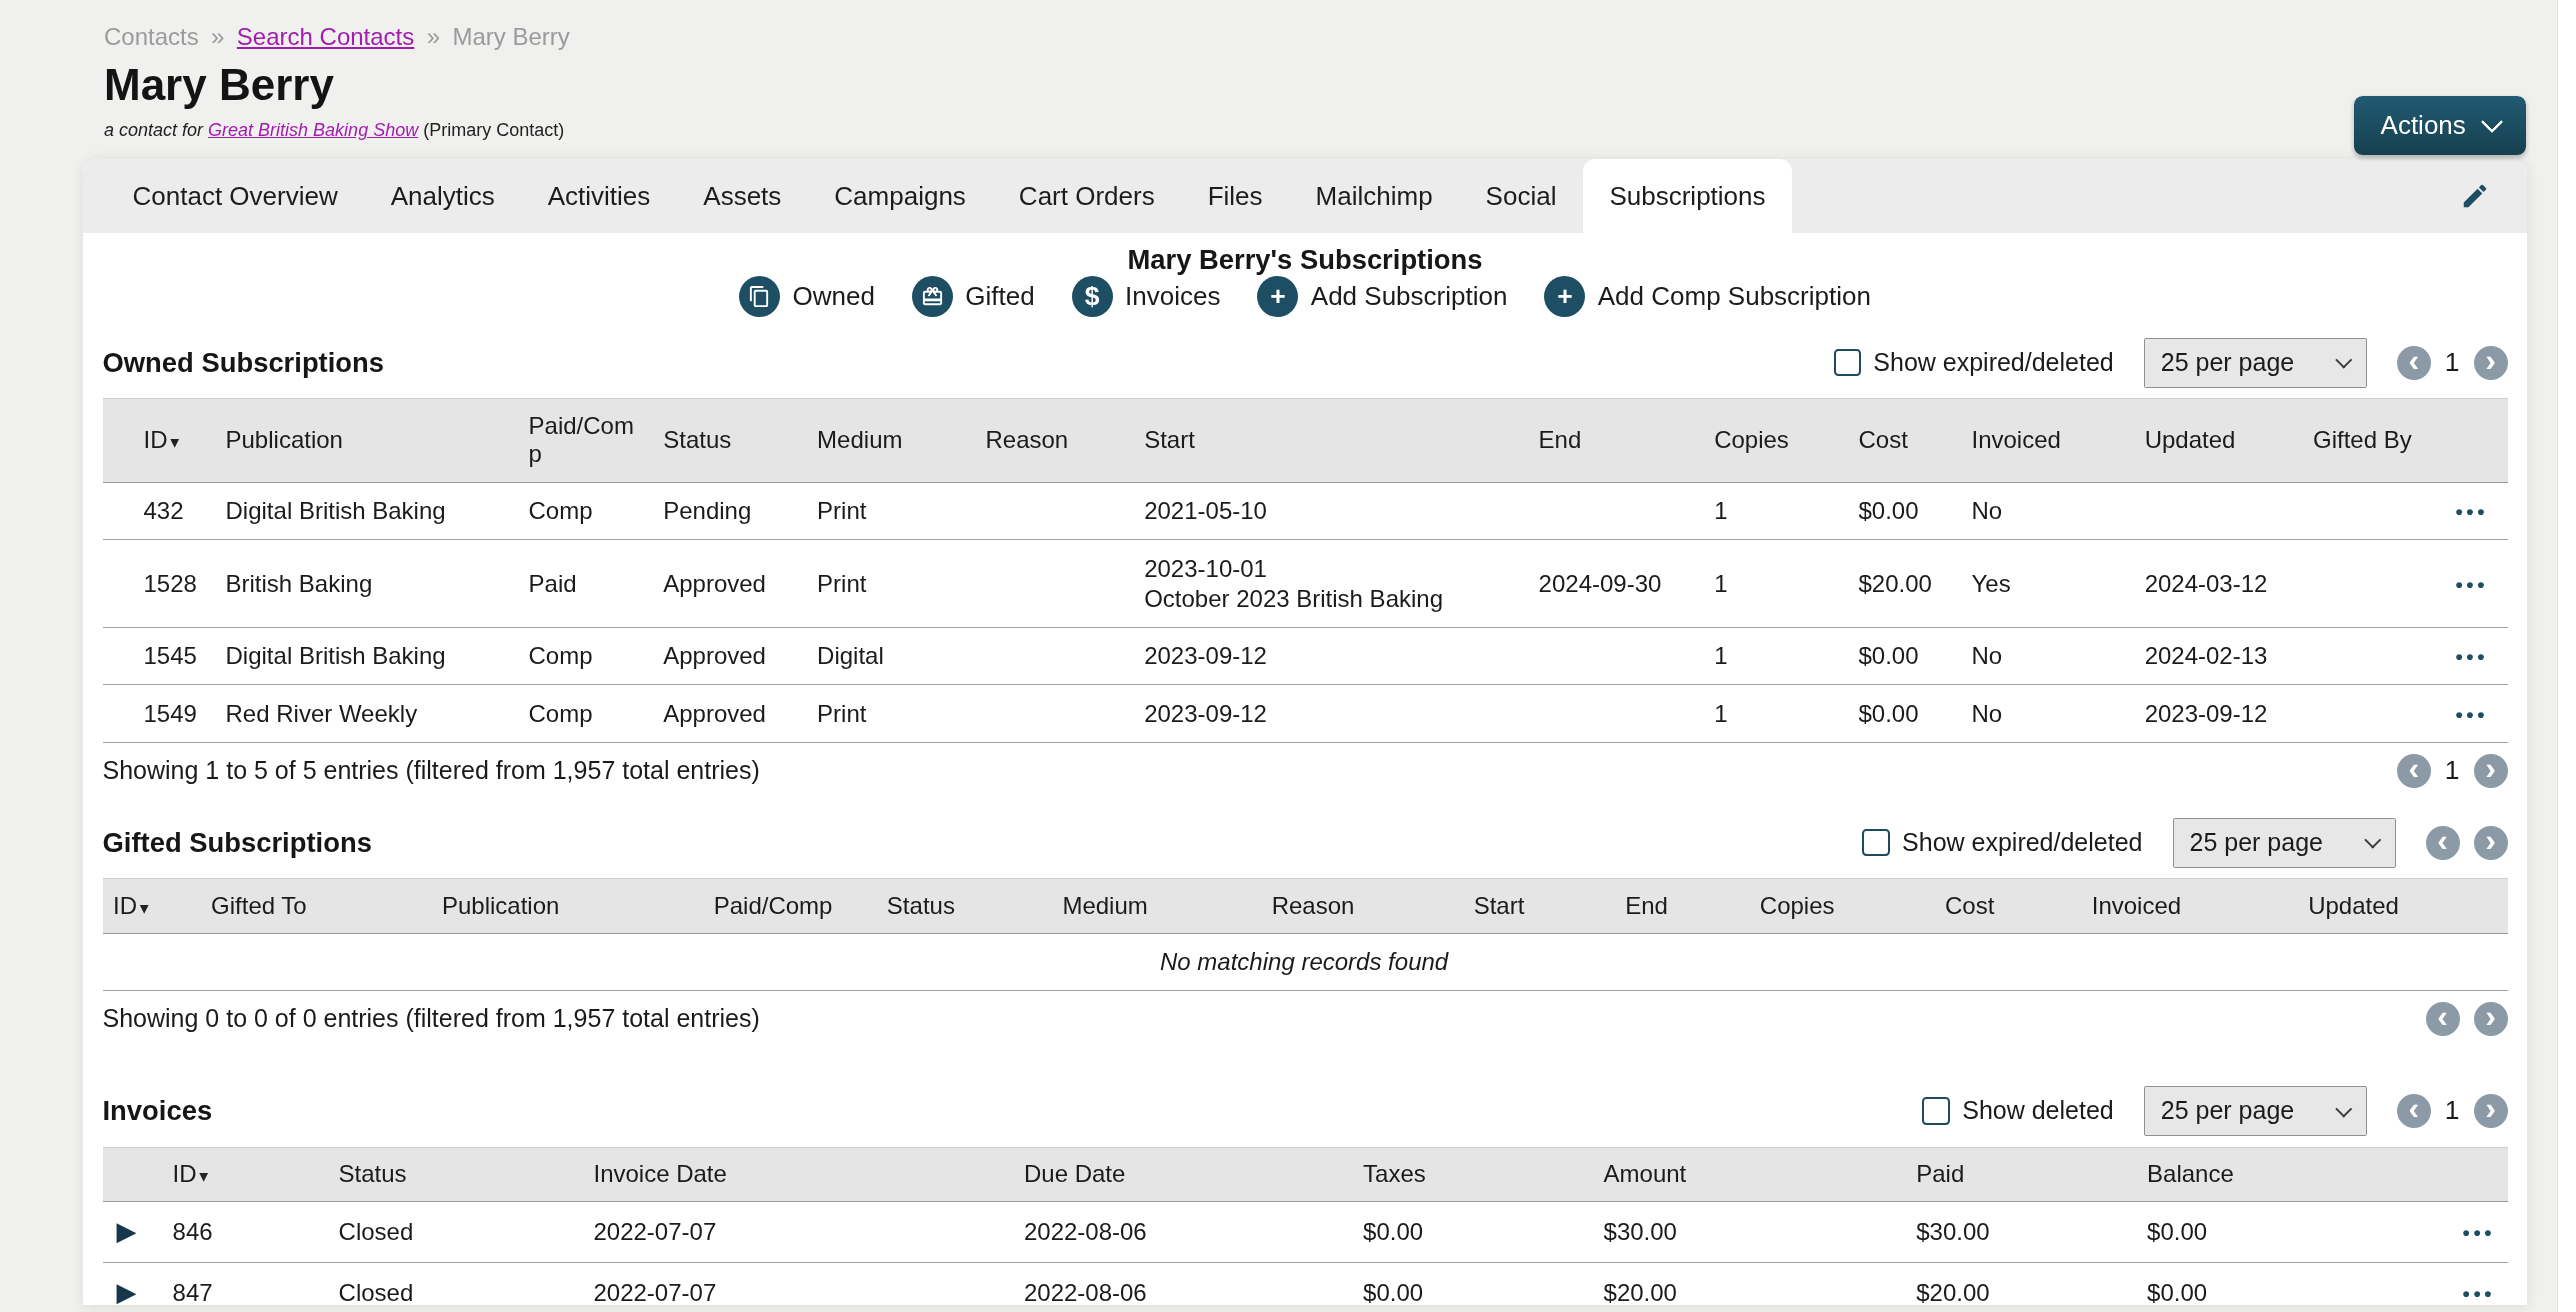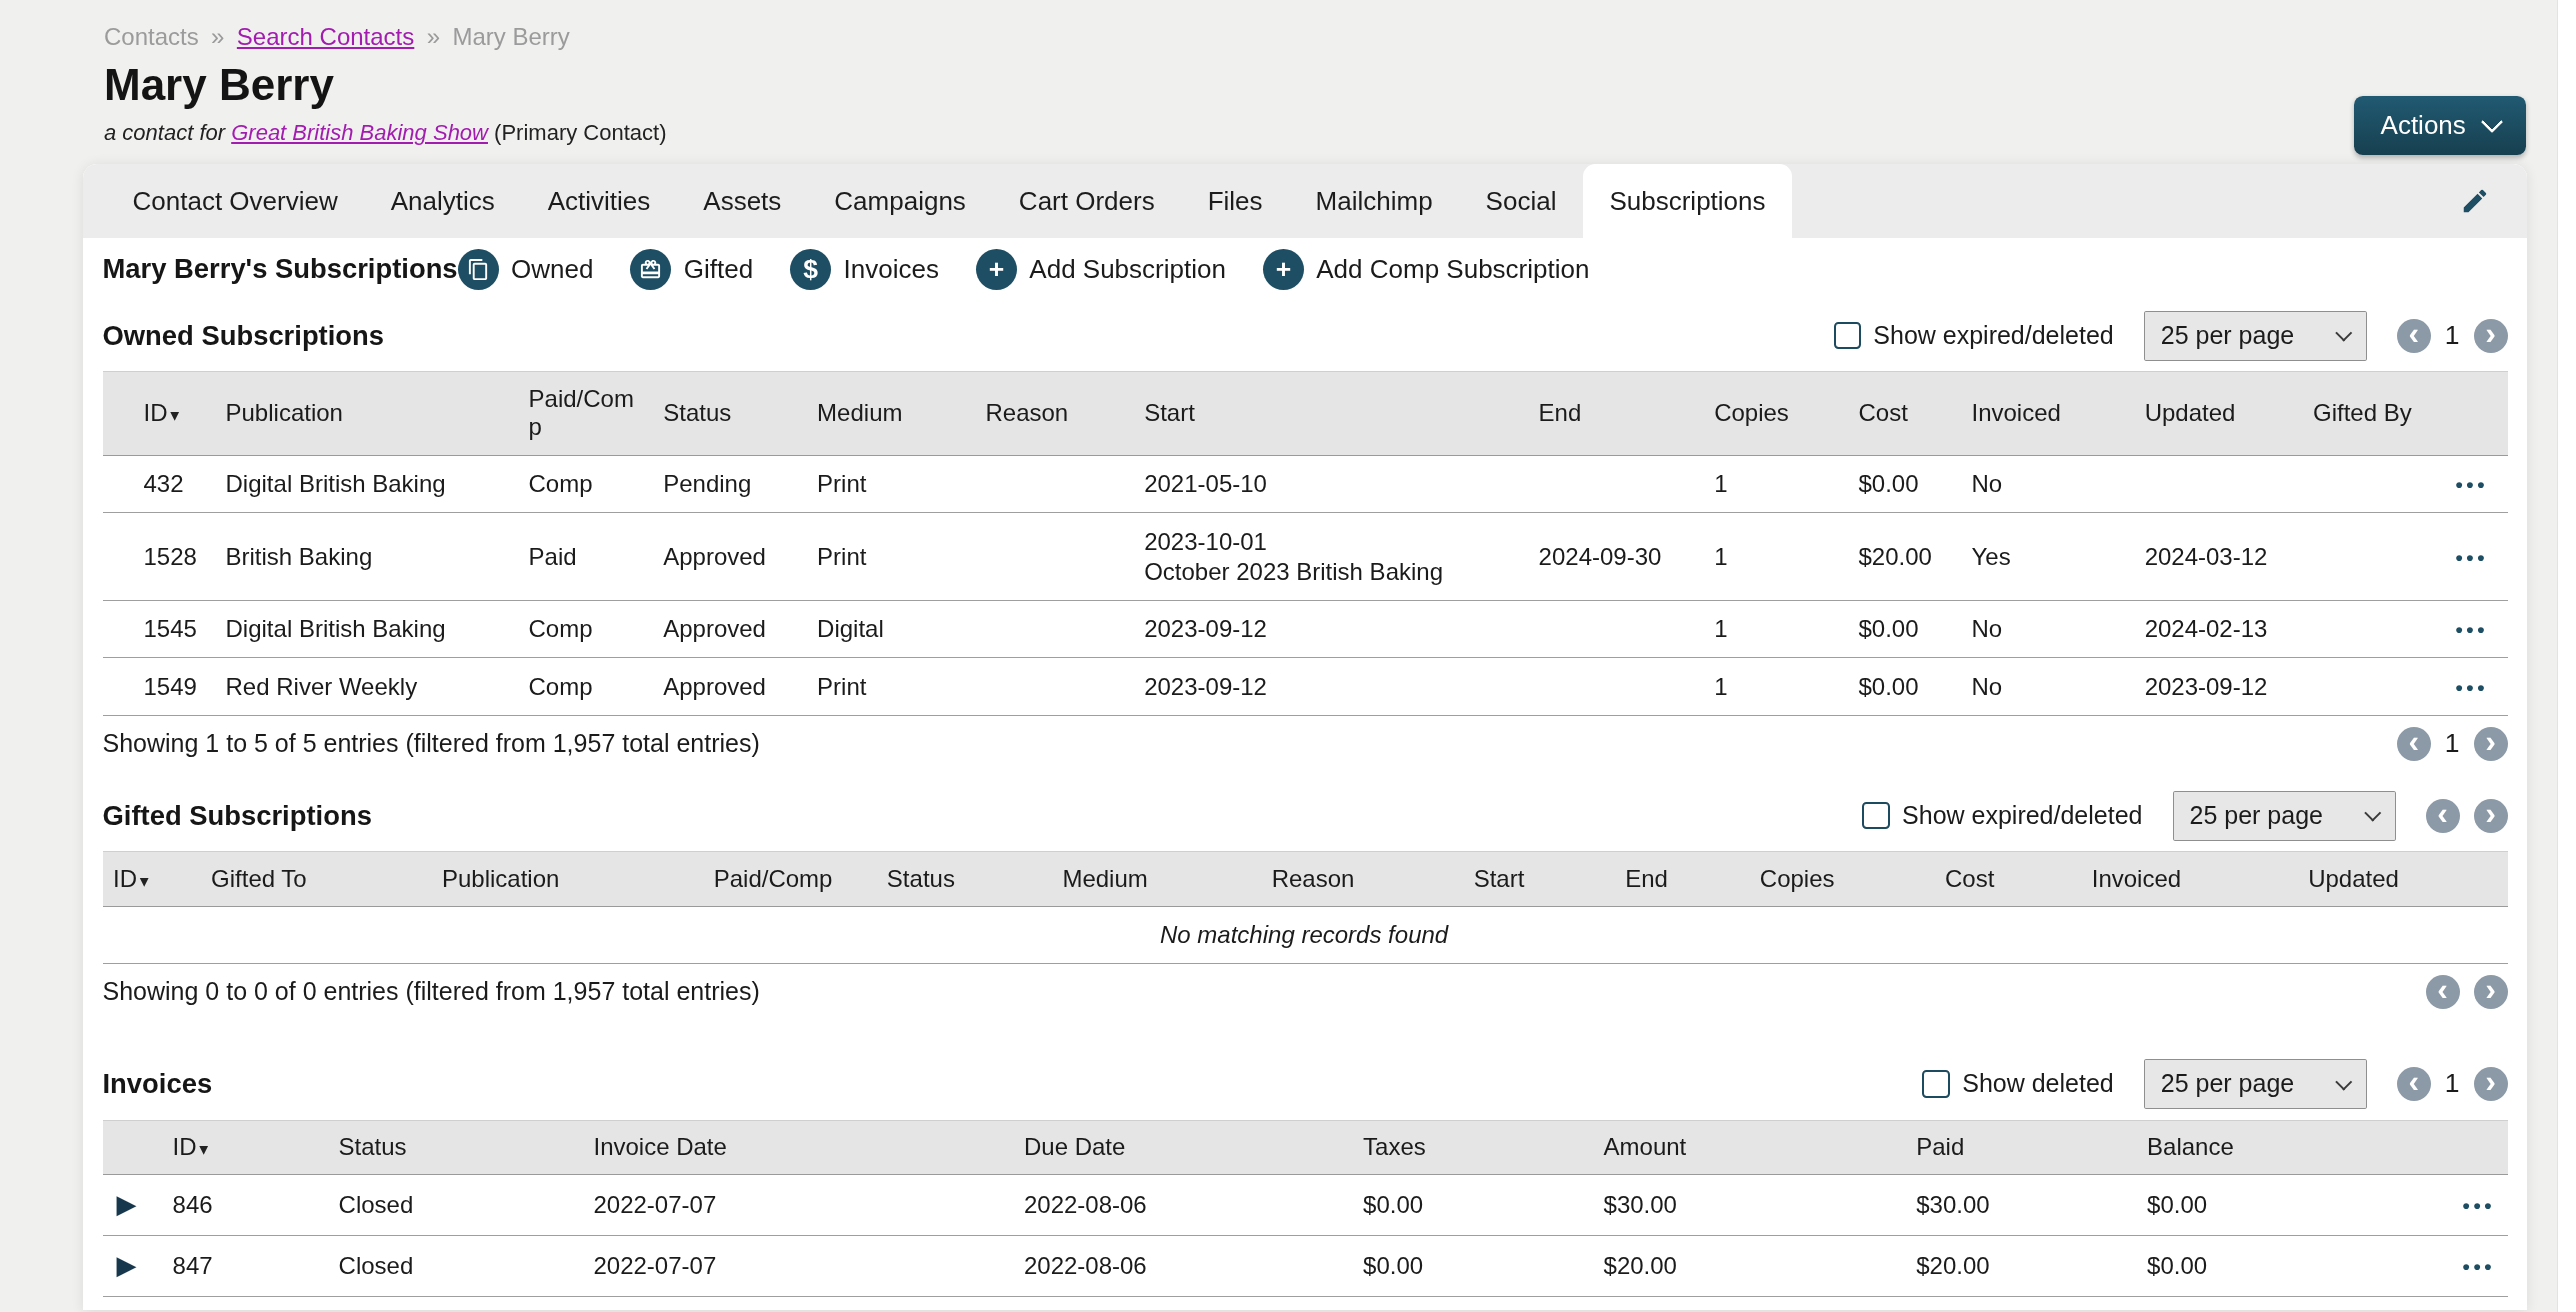--- a/index.html
+++ b/index.html
@@ -9,21 +9,21 @@
     background:#f0f0ef; color:#1b1b1b;
     font-family:"Liberation Sans","DejaVu Sans",sans-serif;
     font-size:24px;
   }
   .link { color:#a21caf; text-decoration:underline; cursor:pointer; }
 
   
   .top { padding:23px 94px 0 104px; position:relative; }
   .breadcrumb { font-size:24px; color:#9b9b9b; display:flex; gap:12.4px; align-items:baseline; }
   .page-title { margin-top:8.8px; font-size:44px; font-weight:700; color:#141414; }
-  .subtitle { margin-top:10.6px; font-size:22px; color:#222; }
+  .subtitle { margin-top:10.6px; font-size:18px; color:#222; }
   .subtitle .prefix { font-style:italic; }
   .subtitle .org-link { font-style:italic; }
   .actions-btn {
     position:absolute; top:96px; right:50px;
     display:flex; align-items:center; gap:17.7px;
     background:linear-gradient(180deg,#215a73,#17404f);
     color:#fff; font-size:26px; padding:14px 26.5px;
     border:none; border-radius:8.8px; cursor:pointer;
     box-shadow:0 2.7px 5.3px rgba(0,0,0,.25);
   }
@@ -37,21 +37,21 @@
     display:flex; align-items:stretch; padding-left:23px;text-align:right; }
   .tab { display:flex; align-items:center; padding:0 26.5px; font-size:26px; color:#1c1c1c; cursor:pointer; white-space:nowrap; }
   .tab.active { background:#fff; border-radius:12.4px 12.4px 0 0; }
   .tabstrip .spacer { flex:1; }
   .edit-btn { align-self:center; margin-right:37px; cursor:pointer; display:flex; }
   .edit-btn svg { width:30px; height:30px; fill:#1d4e63; }
 
   .content { padding:10.6px 19.5px 0 19.5px; }
 
   
-  .band { display:flex; justify-content:flex-start; align-items:center; }
+  .band { display:flex; justify-content:flex-start; align-items:center;flex-direction:column; }
   .section-title { font-size:27.4px; font-weight:700; color:#161616; }
   .toolbar { display:flex; align-items:center; gap:37px; }
   .tool { display:flex; align-items:center; gap:12.4px; font-size:26px; cursor:pointer; }
   .circle { width:41px; height:41px; border-radius:50%; background:#1d4e63; color:#fff;
     display:flex; align-items:center; justify-content:center; flex:none; }
   .circle svg { width:23px; height:23px; fill:#fff; }
   .circle .glyph { font-size:26.5px; font-weight:700; line-height:1; }
 
   
   .section-head { display:flex; justify-content:space-between; align-items:center; margin-top:21px; }

